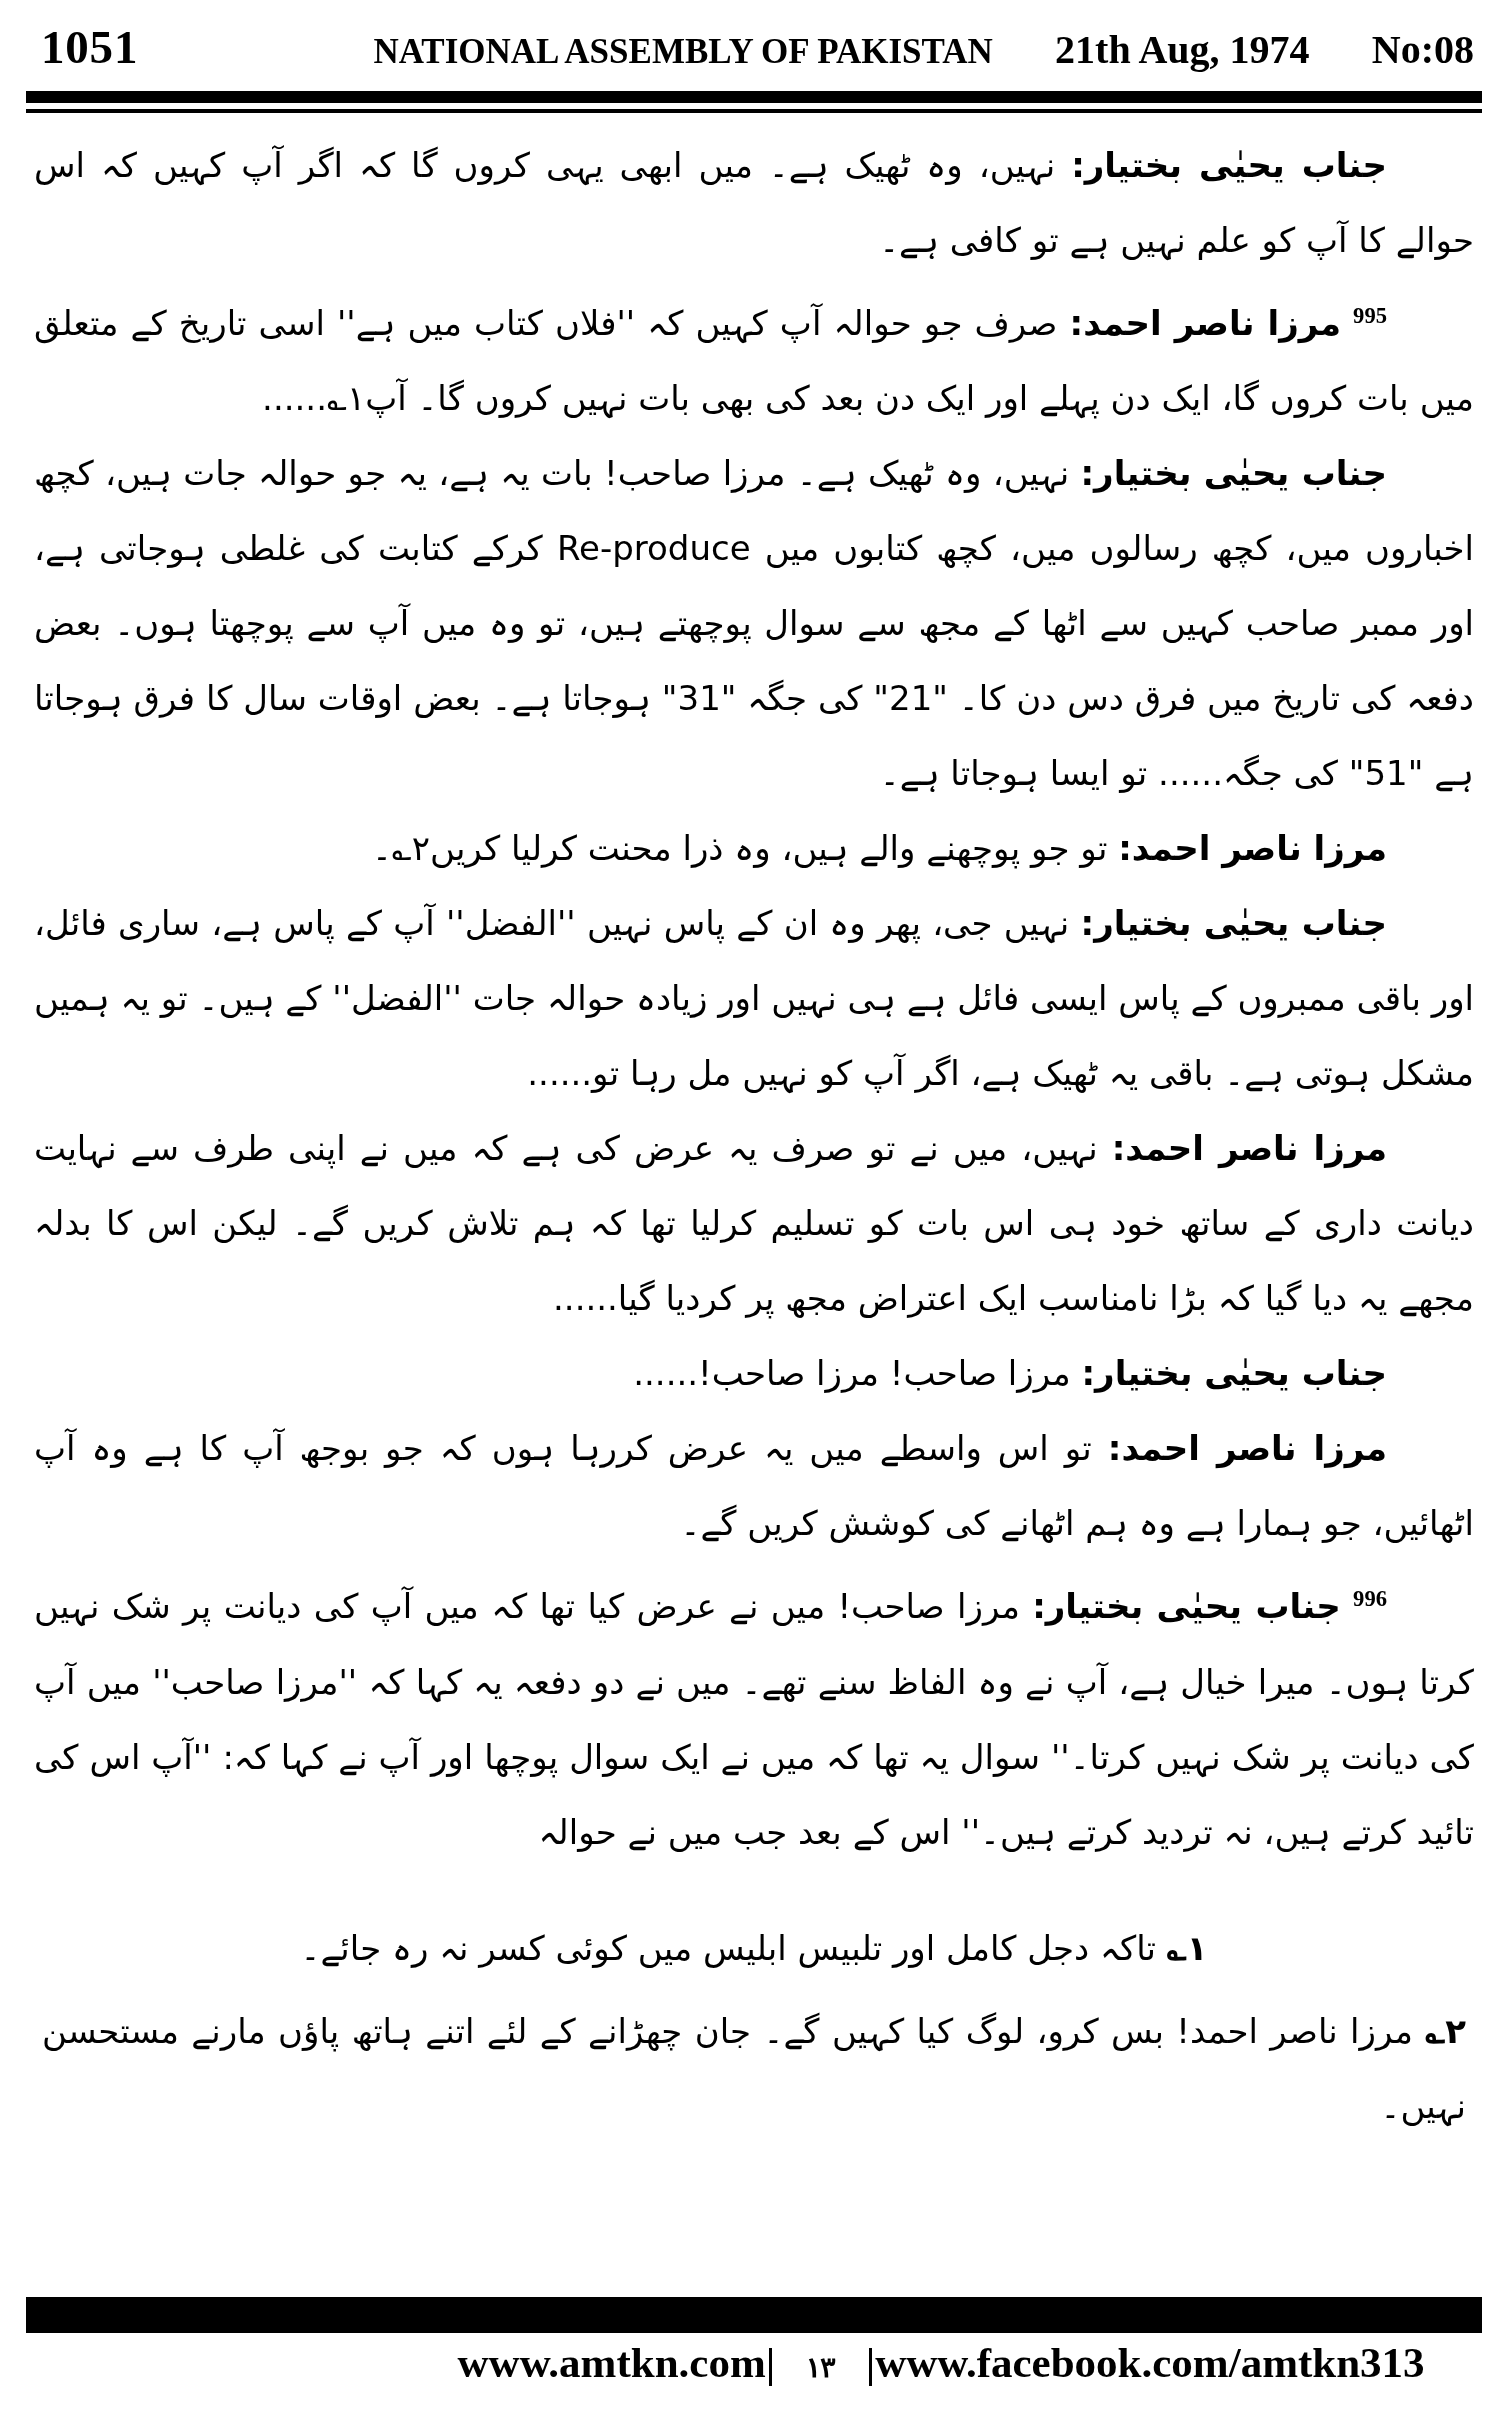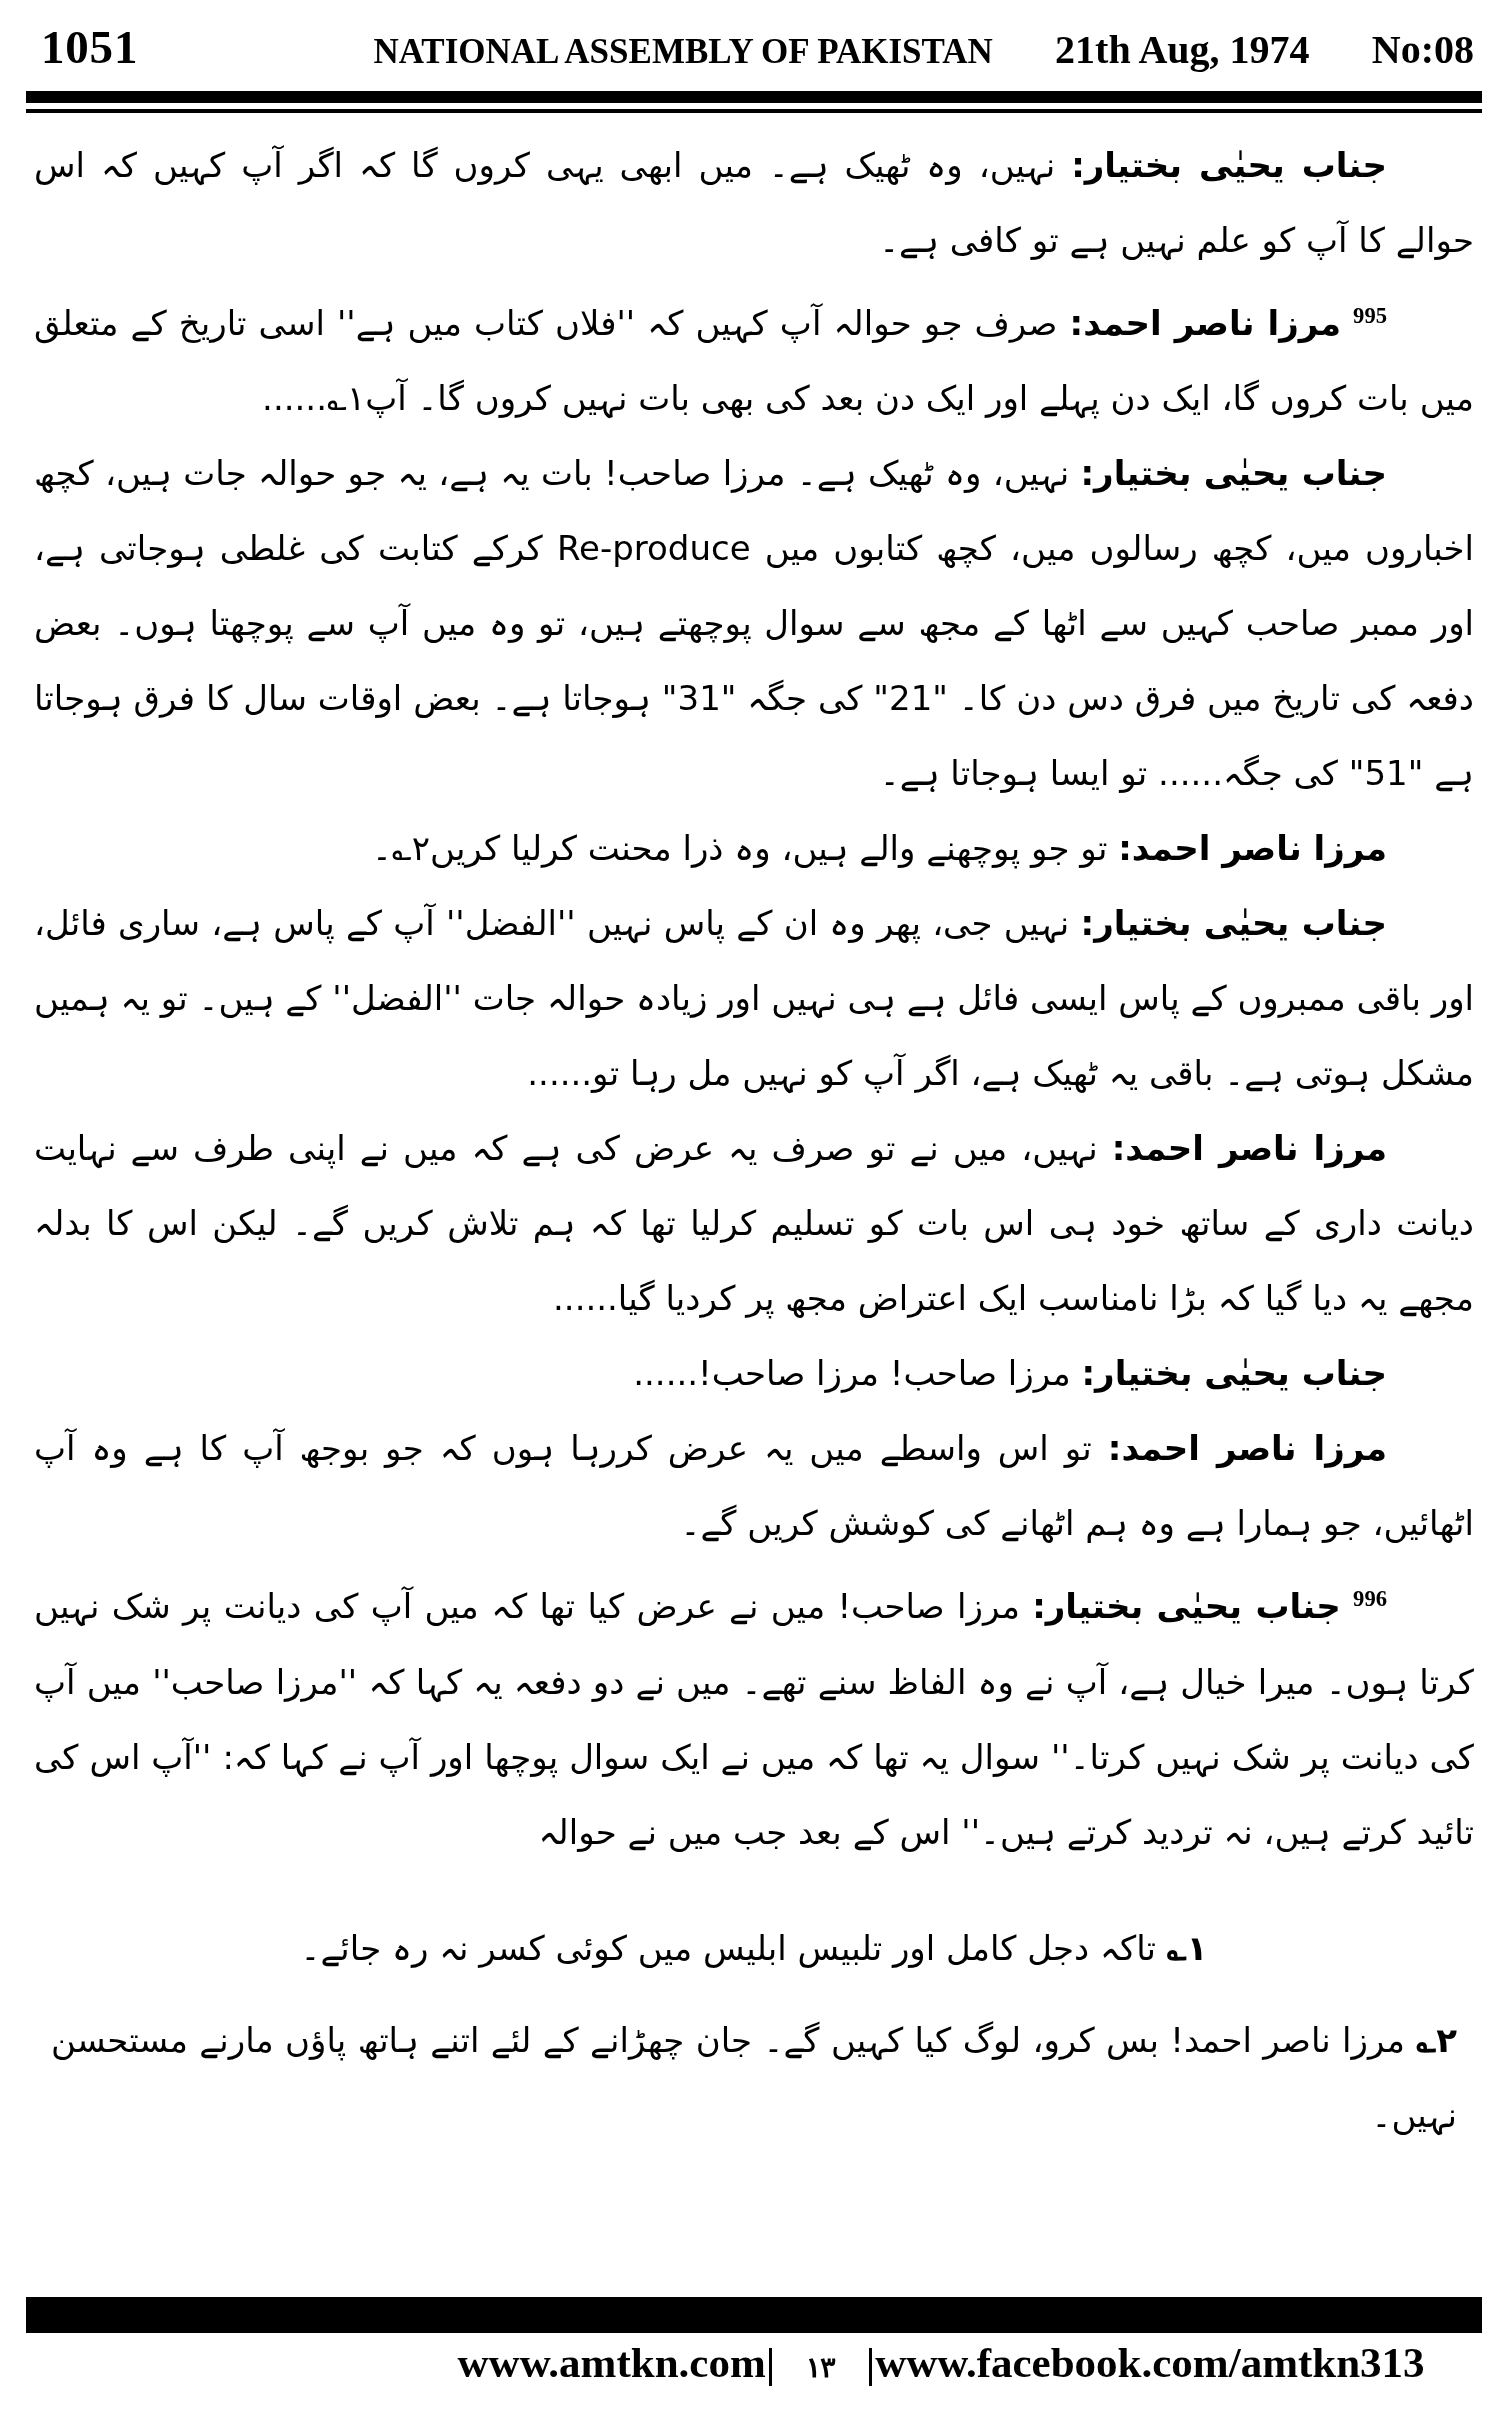--- a/index.html
+++ b/index.html
@@ -71,21 +71,21 @@
   .speaker { font-weight: bold; }
   .ref-num {
     font-family: "Liberation Serif", serif;
     font-size: 22.6px;
     font-weight: bold;
     vertical-align: super;
     direction: ltr;
     unicode-bidi: embed;
   }
   .footnotes { margin-top: 41px; }
-  .footnote { margin: 17px; }
+  .footnote { margin: 8px; }
   .footnote.centered { text-align: center; text-indent: 0; }
   .fn-marker { font-weight: bold; }
 
   
   .bottom-bar {
     position: absolute;
     top: 2297px; left: 26.4px; right: 26.4px;
     height: 36px;
     background: #000;
   }

